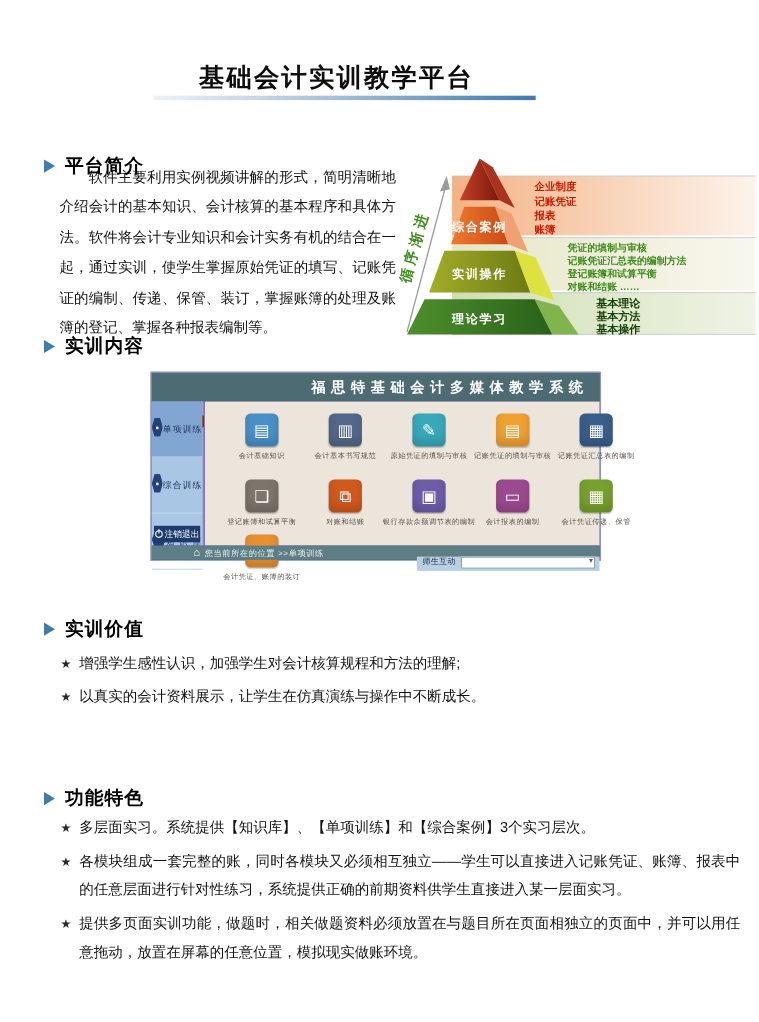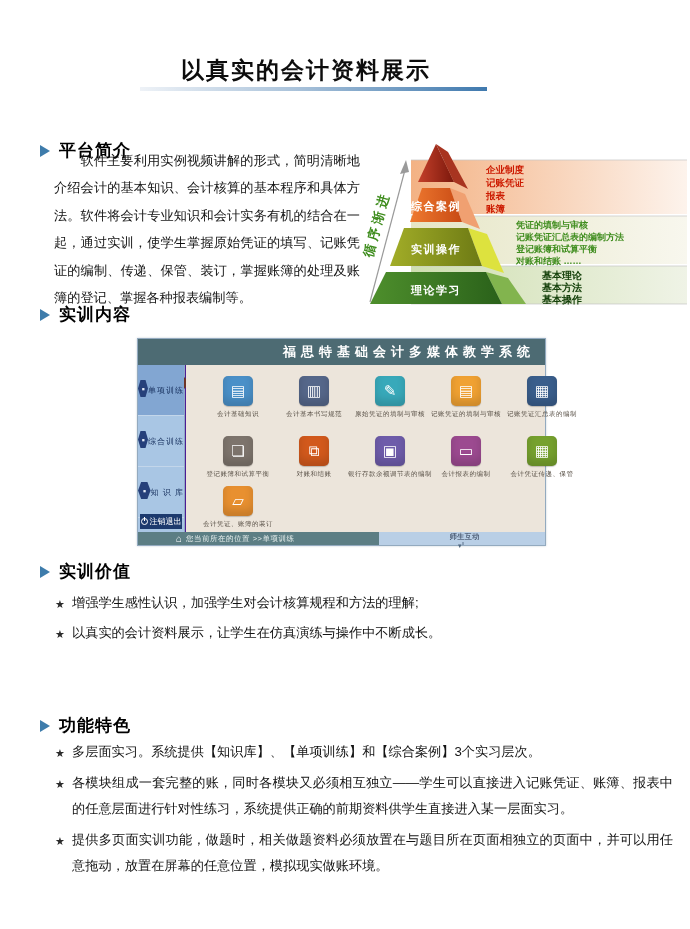--- a/index.html
+++ b/index.html
@@ -30,21 +30,21 @@
   
   .star-list{position:absolute;list-style:none;margin:0;padding:0;}
   .star-list li{position:relative;padding-left:17px;font-size:13.2px;color:#141414;text-align:justify;}
   .star-list li::before{content:"★";position:absolute;left:0;top:1px;font-size:11px;color:#2b2b2b;}
   .l-value{left:55px;top:591px;width:613px;}
   .l-value li{line-height:24.5px;margin-bottom:5px;}
   .l-features{left:55px;top:739px;width:618px;}
   .l-features li{line-height:26px;margin-bottom:5px;}
 
   
-  .app{position:absolute;left:137px;top:338px;width:409px;height:208px;border:1px solid #93aabf;
+  .app{position:absolute;left:137px;top:338px;width:409px;height:172px;border:1px solid #93aabf;
     box-sizing:border-box;background:#4c1d95;box-shadow:0 0 2px rgba(120,140,160,.4);}
   .app-titlebar{position:absolute;left:0;top:0;right:0;height:26px;background:#4d6b73;
     display:flex;align-items:center;justify-content:flex-end;padding-right:10px;box-sizing:border-box;}
   .app-title{color:#fff;font-weight:bold;font-size:13px;letter-spacing:5px;white-space:nowrap;}
   .app-body{position:absolute;left:0;top:26px;right:0;bottom:13px;}
   .app-sidebar{position:absolute;left:0;top:0;width:47px;bottom:0;background:#a9c6e4;border-right:1px solid #8fa8c6;box-sizing:border-box;}
   .side-item{position:relative;height:50px;border-bottom:1px solid #c3d6ea;display:flex;flex-direction:row;align-items:center;justify-content:center;cursor:pointer;}
   .side-item.active{background:#82a6d2;}
   .side-item .notch{position:absolute;right:-6px;top:12px;width:0;height:0;border-top:6px solid transparent;border-bottom:6px solid transparent;border-left:6px solid #6e3526;}
   .hex{width:20px;height:17px;background:#26407a;clip-path:polygon(25% 0,75% 0,100% 50%,75% 100%,25% 100%,0 50%);
@@ -60,31 +60,31 @@
   .tile-row{position:absolute;left:14px;right:0;display:flex;}
   .row1{top:11px;} .row2{top:71px;} .row3{top:121px;}
   .tile{width:76px;display:flex;flex-direction:column;align-items:center;cursor:pointer;flex:0 0 auto;}
   .tile-icon{width:30px;height:30px;border-radius:5px;display:flex;align-items:center;justify-content:center;
     color:#fff;font-size:15px;box-shadow:inset 0 -6px 8px rgba(0,0,0,.15), 0 1px 1px rgba(0,0,0,.2);}
   .tile-label{margin-top:4px;font-size:6.5px;color:#5a5248;letter-spacing:.5px;white-space:nowrap;}
 
   .app-statusbar{position:absolute;left:0;bottom:0;right:0;height:13px;background:#5c7e84;display:flex;align-items:center;}
   .home-icon{color:#fff;font-size:10px;margin-left:38px;margin-right:4px;line-height:13px;}
   .crumb{color:#e8f0ee;font-size:7.5px;letter-spacing:.5px;white-space:nowrap;}
-  .interact{position:absolute;right:0;top:0;height:13px;width:166px;background:#b9cfe6;display:flex;align-items:center;flex-direction:column;}
+  .interact{position:absolute;right:0;top:10px;height:13px;width:166px;background:#b9cfe6;display:flex;align-items:flex-start;}
   .interact-label{font-size:7.5px;color:#24324a;margin-left:5px;white-space:nowrap;}
   .dropdown{position:relative;flex:1;height:9px;background:#fdfdfd;border:1px solid #8aa0b8;margin:0 4px 0 5px;}
   .dropdown .caret{position:absolute;right:1px;top:-1px;font-size:7px;color:#50677e;}
 </style>
 </head>
 <body>
 
 <div class="page">
 
-  <div class="doc-title">以真实的会计资料展示</div>
+  <div class="doc-title">基础会计实训教学平台</div>
   <div class="title-underline"></div>
 
   <div class="sec-head h-intro">
     <span class="tri"></span>
     <span class="txt">平台简介</span>
   </div>
 
   <div class="intro-para">软件主要利用实例视频讲解的形式，简明清晰地介绍会计的基本知识、会计核算的基本程序和具体方法。软件将会计专业知识和会计实务有机的结合在一起，通过实训，使学生掌握原始凭证的填写、记账凭证的编制、传递、保管、装订，掌握账簿的处理及账簿的登记、掌握各种报表编制等。</div>
 
   <div class="pyramid">

